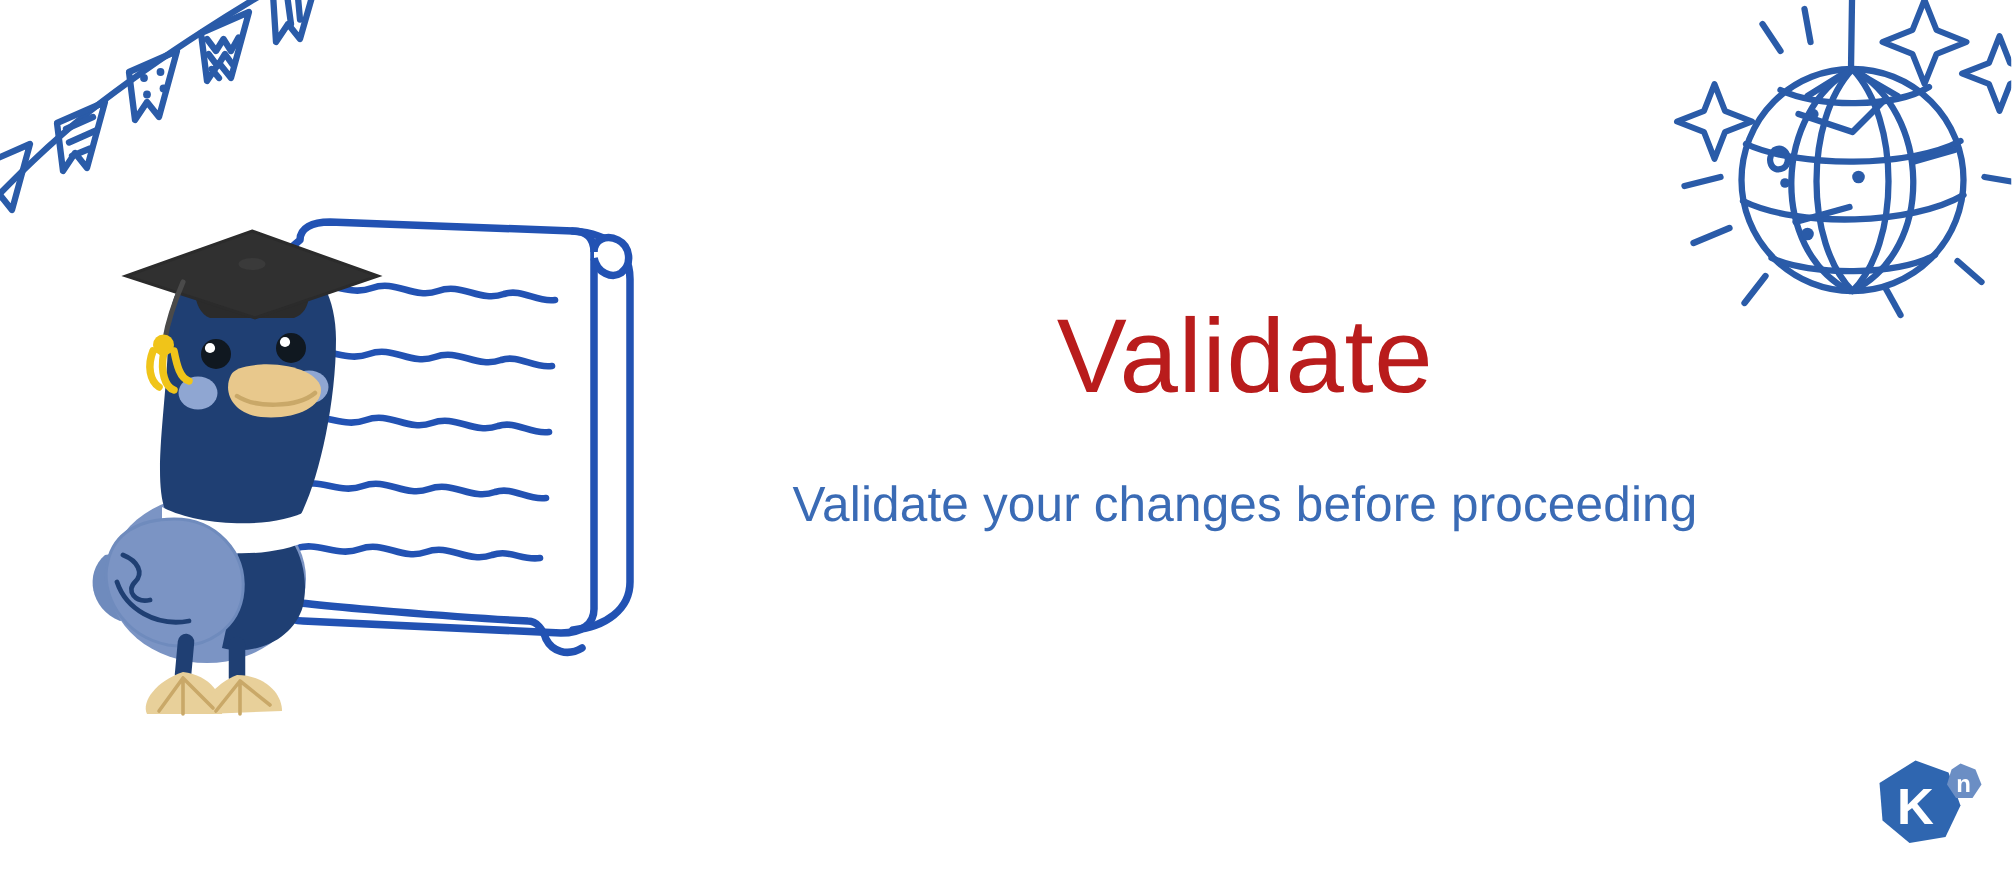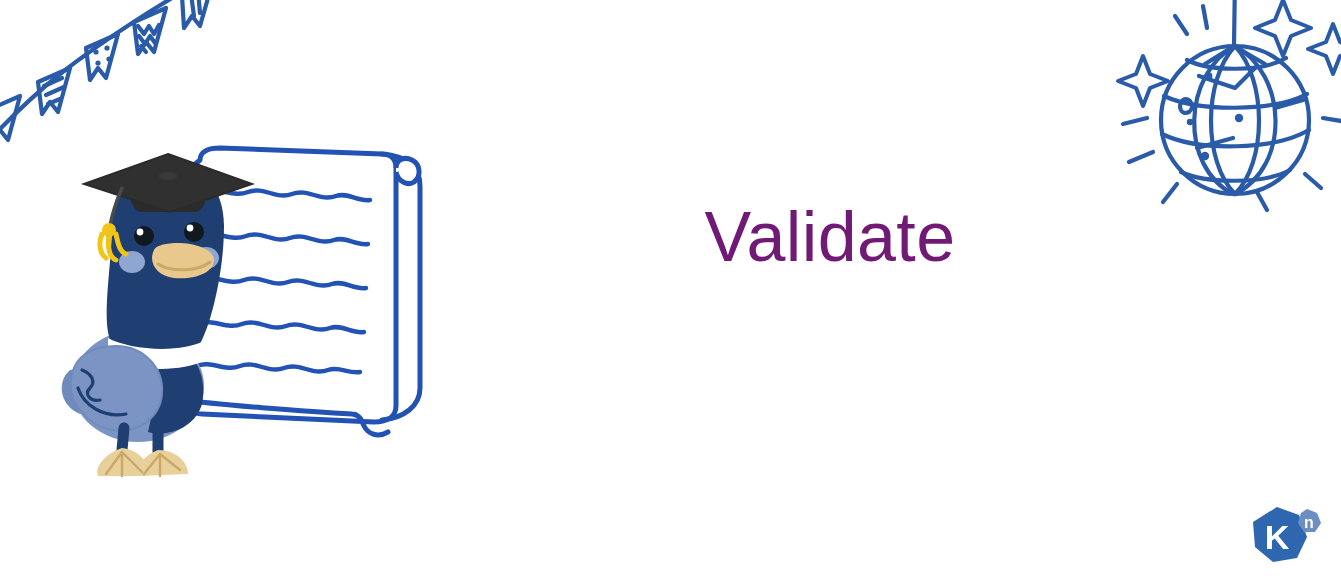--- a/index.html
+++ b/index.html
@@ -52,21 +52,21 @@
     top: 200px;
     width: 700px;
     text-align: center;
   }
   #page-title {
     font-family: "Liberation Sans", sans-serif;
     font-size: 70px;
     font-weight: 300;
     line-height: 1.06;
     letter-spacing: 0.4px;
-    color: #701a75;
+    color: #b91c1c;
     margin: 0;
   }
   #page-subtitle {
     font-family: "Liberation Sans", sans-serif;
     font-size: 33px;
     font-weight: 400;
     line-height: 1.2;
     letter-spacing: 0.1px;
     color: #3a6bb5;
     margin: 42px 0 0 0;
@@ -248,20 +248,21 @@
 
         <circle cx="57" cy="92" r="7" fill="#f0c419"></circle>
         <path d="M50 96 C 46 106, 48 116, 54 120 M57 98 C 55 110, 58 120, 64 122
                  M64 96 C 66 106, 68 114, 74 116" fill="none" stroke="#f0c419" stroke-width="5" stroke-linecap="round"></path>
       </g>
     </g>
   </svg>
 
   <div id="text-block">
     <h1 id="page-title">Validate</h1>
+    <p id="page-subtitle">Validate your changes before proceeding</p>
   </div>
 
   <svg id="brand-logo" viewBox="0 0 76 72">
 
     <polygon points="30,6 52,14 60,36 50,57 26,61 8,46 6,21" fill="#2f66b0"></polygon>
 
     <polygon points="60,8 70,12 74,22 68,31 57,31 51,22 54,12" fill="#6b8ec4"></polygon>
     <text class="logo-letter" x="30" y="48" font-size="34" text-anchor="middle">K</text>
     <text class="logo-letter" x="62" y="27" font-size="16" text-anchor="middle">n</text>
   </svg>

